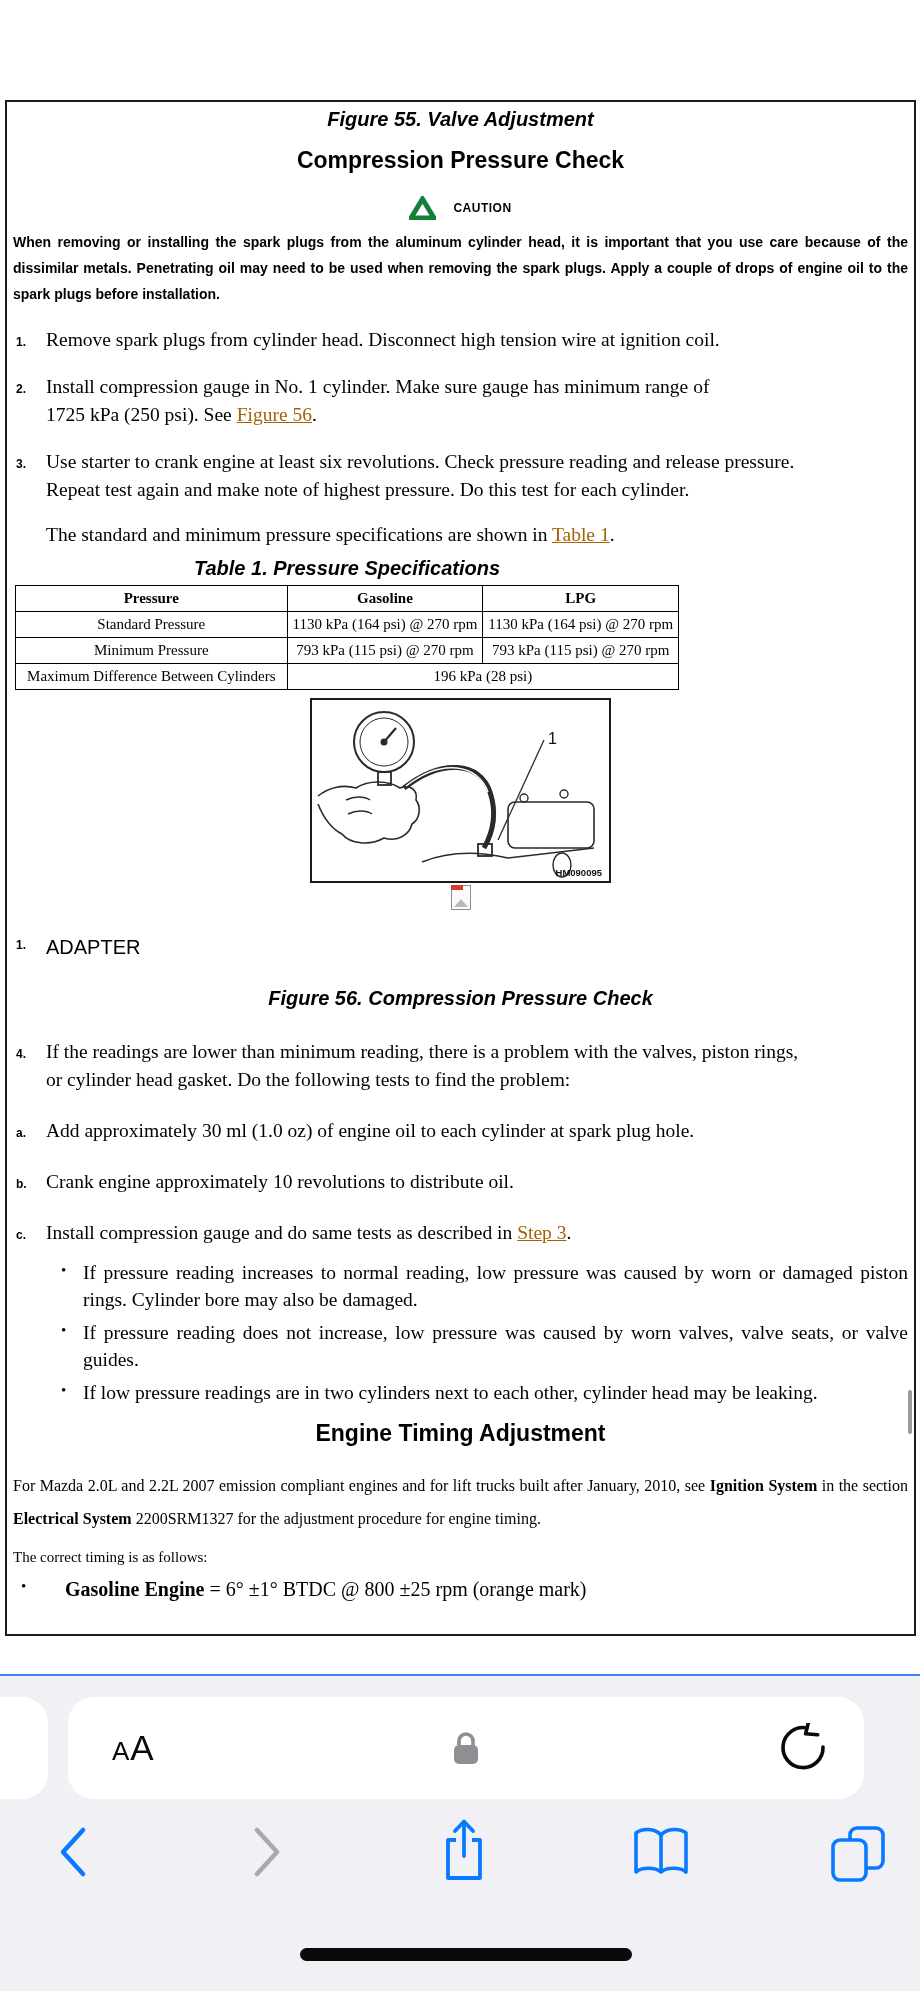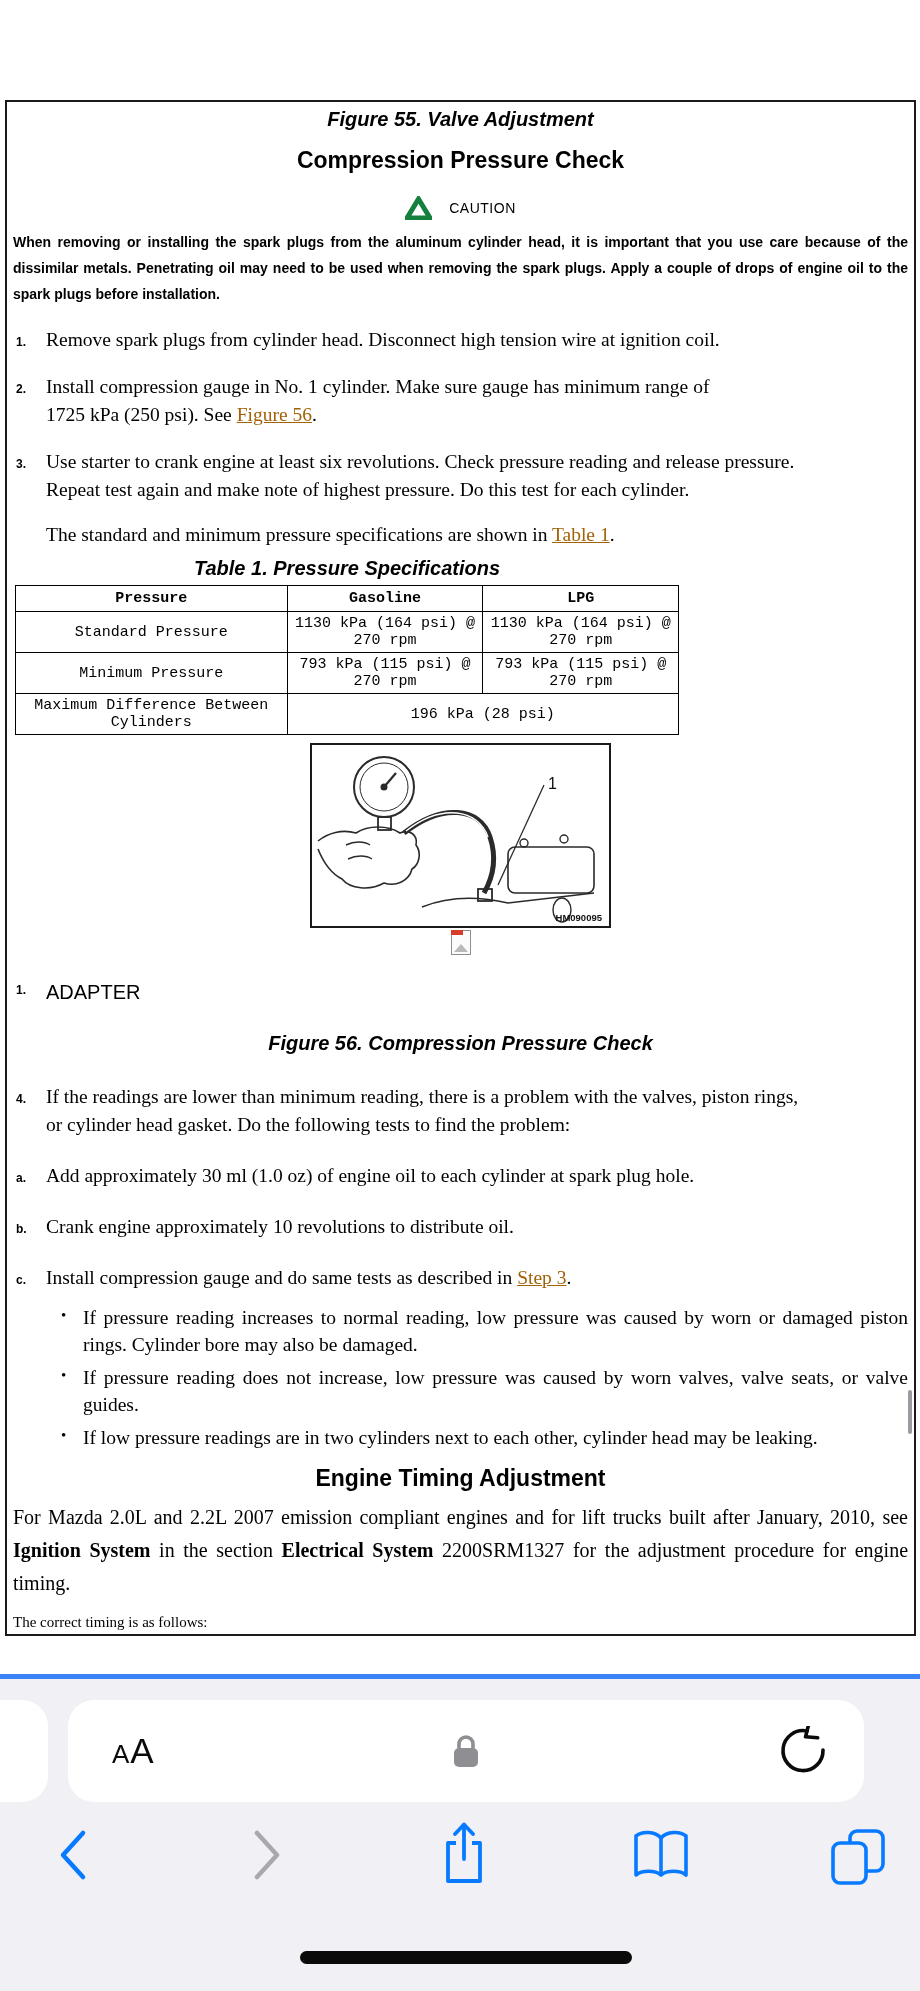--- a/index.html
+++ b/index.html
@@ -22,54 +22,54 @@
   
   .doc {
     position:absolute; left:5px; top:100px; width:911px; height:1536px;
     border:2px solid #1a1a1a; background:#fff; overflow:hidden;
     padding:6px 6px 0 6px;
     font-family:"Liberation Serif", serif; font-size:19.5px; color:#000;
   }
   .fig-caption { text-align:center; font-family:"Liberation Sans",sans-serif; font-weight:700; font-style:italic; font-size:20px; }
   .doc-h1 { text-align:center; font-family:"Liberation Sans",sans-serif; font-weight:700; font-size:23px; margin-top:16px; }
   .caution-row { display:flex; justify-content:center; align-items:center; gap:9px; margin-top:22px; }
-  .caution-word { font-family:"Liberation Sans",sans-serif; font-weight:400; font-size:14px; letter-spacing:0.5px;margin-left:8px; }
+  .caution-word { font-family:"Liberation Sans",sans-serif; font-weight:700; font-size:12px; letter-spacing:0.5px;margin-left:8px; }
   .caution-text { margin-top:9px; font-family:"Liberation Sans",sans-serif; font-weight:700; font-size:14px; line-height:26px; text-align:justify; }
   .step { position:relative; padding-left:33px; margin-top:19px; line-height:28px; }
   .marker { position:absolute; left:3px; top:2px; font-family:"Liberation Sans",sans-serif; font-weight:700; font-size:12px; }
   .note-line { padding-left:33px; margin-top:17px; line-height:28px; }
   .doclink { color:#a16207; text-decoration:underline; cursor:pointer; }
   .b { font-weight:700; }
 
   .tablewrap { width:664px; margin-top:8px; margin-left:2px; }
   .table-title { text-align:center; font-family:"Liberation Sans",sans-serif; font-weight:700; font-style:italic; font-size:20px; margin-bottom:5px; }
-  table.spec { border-collapse:collapse; width:664px; font-family:Liberation Mono, monospace; font-size:15px; }
+  table.spec { border-collapse:collapse; width:664px; font-family:Liberation Serif, serif; font-size:15px; }
   table.spec th, table.spec td { border:1.5px solid #000; text-align:center; padding:3px 2px; height:26px; }
   table.spec th { font-weight:700; }
   table.spec col.c1 { width:272px; } table.spec col.c2 { width:196px; } table.spec col.c3 { width:196px; }
 
   .figure-box { position:relative; width:301px; height:185px; border:2px solid #1a1a1a; margin:8px auto 0 auto; background:#fff; }
   .imgph { position:relative; width:20px; height:25px; margin:2px auto 0 auto; border:1px solid #8e8e8e; background:#fbfbfb; }
   .imgph-red { position:absolute; left:-1px; top:-1px; width:12px; height:5px; background:#d93b2b; }
   .imgph-mtn { position:absolute; left:2px; bottom:2px; width:0; height:0; border-left:7px solid transparent; border-right:7px solid transparent; border-bottom:8px solid #b9b9b9; }
 
   .adapter-row { position:relative; padding-left:33px; margin-top:26px; font-family:"Liberation Sans",sans-serif; font-size:20px; }
   .fig56 { margin-top:28px; }
   .dbullet { position:relative; padding-left:70px; margin-top:6px; line-height:27px; text-align:justify; }
   .dbullet .dot { position:absolute; left:48px; top:-2px; font-size:15px; }
   .bullets-block { margin-top:12px; }
   .timing-h { margin-top:14px; }
-  .para { margin-top:9px; line-height:33px; font-size:20px; text-align:justify; }
+  .para { margin-top:22px; line-height:33px; font-size:16px; text-align:justify; }
   .para-plain { margin-top:6px; line-height:33px; font-size:15px; }
   .tbullet { position:relative; padding-left:52px; line-height:30px; font-size:20px; }
   .tbullet .dot { position:absolute; left:8px; top:-3px; font-size:15px; }
   .scroll-thumb { position:absolute; right:8px; top:1390px; width:4px; height:44px; background:#9b9b9f; border-radius:2px; }
 
   
-  .chrome { position:absolute; left:0; top:1674px; width:920px; height:317px; background:#f1f0f4; border-top:5px solid #3b82f6; }
+  .chrome { position:absolute; left:0; top:1674px; width:920px; height:317px; background:#f1f0f4; border-top:2px solid #3b82f6; }
   .tab-edge { position:absolute; left:-28px; top:21px; width:76px; height:102px; background:#ffffff; border-radius:26px; }
   .addr { position:absolute; left:68px; top:21px; width:796px; height:102px; background:#ffffff; border-radius:26px; display:flex; align-items:center; }
   .aa { display:block; margin-left:44px; font-size:35px; color:#0a0a0a; letter-spacing:1px; }
   .aa::first-letter { font-size:26px; }
   .addr-center { position:absolute; left:0; right:0; display:flex; justify-content:center; align-items:center; gap:10px; pointer-events:none; }
   .domain { font-size:34px; color:#0a0a0a; }
   .reload { position:absolute; right:36px; top:26px; width:50px; height:50px; }
   .toolbar { position:absolute; left:0; top:150px; width:920px; height:80px; }
   .tb-btn { position:absolute; top:0; }
   .home-indicator { position:absolute; left:300px; top:272px; width:332px; height:13px; border-radius:7px; background:#0a0a0a; }

